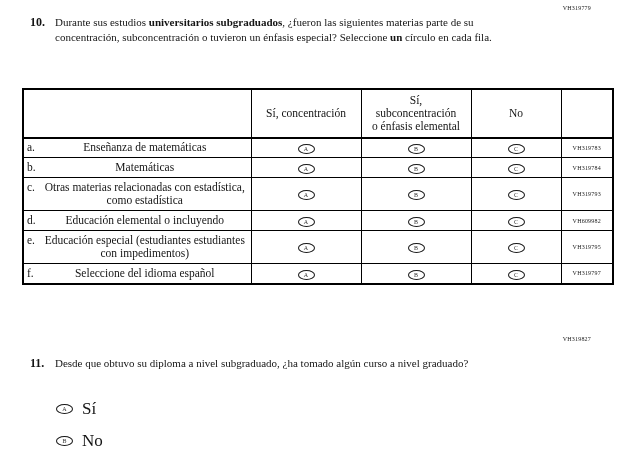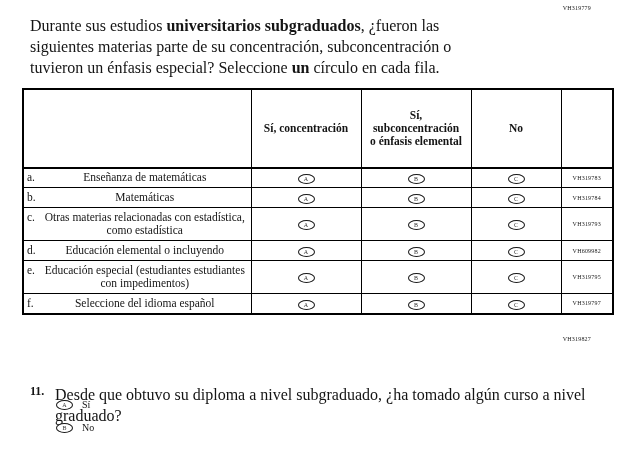--- a/index.html
+++ b/index.html
@@ -17,44 +17,44 @@
     font-size: 6px;
     letter-spacing: 0.2px;
     color: #222;
     font-family: "Liberation Serif", serif;
   }
   #code-top { top: 5px; right: 44px; }
   #code-q11 { top: 336px; right: 44px; }
 
   .question { position: absolute; display: flex; }
   .qnum { font-weight: bold; width: 25px; flex: 0 0 25px; font-size: 12px; line-height: 1.32; }
-  .qtext { font-size: 16px; line-height: 1.32; }
+  .qtext { font-size: 11px; line-height: 1.32; }
   #q10-block { top: 15px; left: 30px; width: 480px; }
   #q10-block .qtext { width: 452px; }
-  #q11-block { top: 356px; left: 30px; width: 575px; margin-top: 28px; }
+  #q11-block { top: 356px; left: 30px; width: 575px; }
   #q11-block .qtext { width: 548px; }
 
   table.matrix {
     position: absolute; top: 88px; left: 22px;
     width: 590px;
     border-collapse: collapse;
     table-layout: fixed;
   }
   table.matrix td, table.matrix th {
     border: 1px solid #000;
     vertical-align: middle;
   }
   table.matrix { border: 2px solid #000; }
   table.matrix thead th {
     border-bottom: 2px solid #000;
     font-size: 11.5px;
-    font-weight: bold;
+    font-weight: normal;
     text-align: center;
     line-height: 1.12;
-    padding: 19px 2px;
+    padding: 4px 2px;
     height: 46px;
   }
   table.matrix thead th.hdr-lines span { display: block; }
   td.label-cell { padding: 2px 4px 2px 3px; font-size: 11.5px; line-height: 1.18; }
   td.label-cell .row-inner { display: flex; }
   td.label-cell .row-letter { flex: 0 0 16px; }
   td.label-cell .row-label { flex: 1; text-align: center; }
   td.bubble-cell { text-align: center; }
   td.code-cell {
     font-size: 6px; text-align: center; padding: 0 1px;
@@ -72,30 +72,31 @@
     font-size: 6px; line-height: 1;
     color: #333;
     background: #fff;
     vertical-align: middle;
     cursor: pointer;
   }
 
   #q11-options { position: absolute; top: 399px; left: 56px; }
   .opt-row { display: flex; align-items: center; margin-bottom: 12px; }
   .opt-row .oval { margin-right: 9px; }
-  .opt-label { font-size: 10px; }
+  .opt-label { font-size: 17px; }
 </style>
 </head>
 <body>
 
 <div class="page">
 
   <div id="code-top" class="tiny-code">VH319779</div>
 
   <div id="q10-block" class="question">
+    <div class="qnum">10.</div>
     <div class="qtext"><span>Durante sus estudios </span><b>universitarios subgraduados</b><span>, ¿fueron las siguientes materias parte de su concentración, subconcentración o tuvieron un énfasis especial? Seleccione </span><b>un</b><span> círculo en cada fila.</span></div>
   </div>
 
   <table class="matrix">
     <colgroup>
       <col style="width:228px">
         <col style="width:110px">
         <col style="width:110px">
         <col style="width:90px">
         <col style="width:52px">

